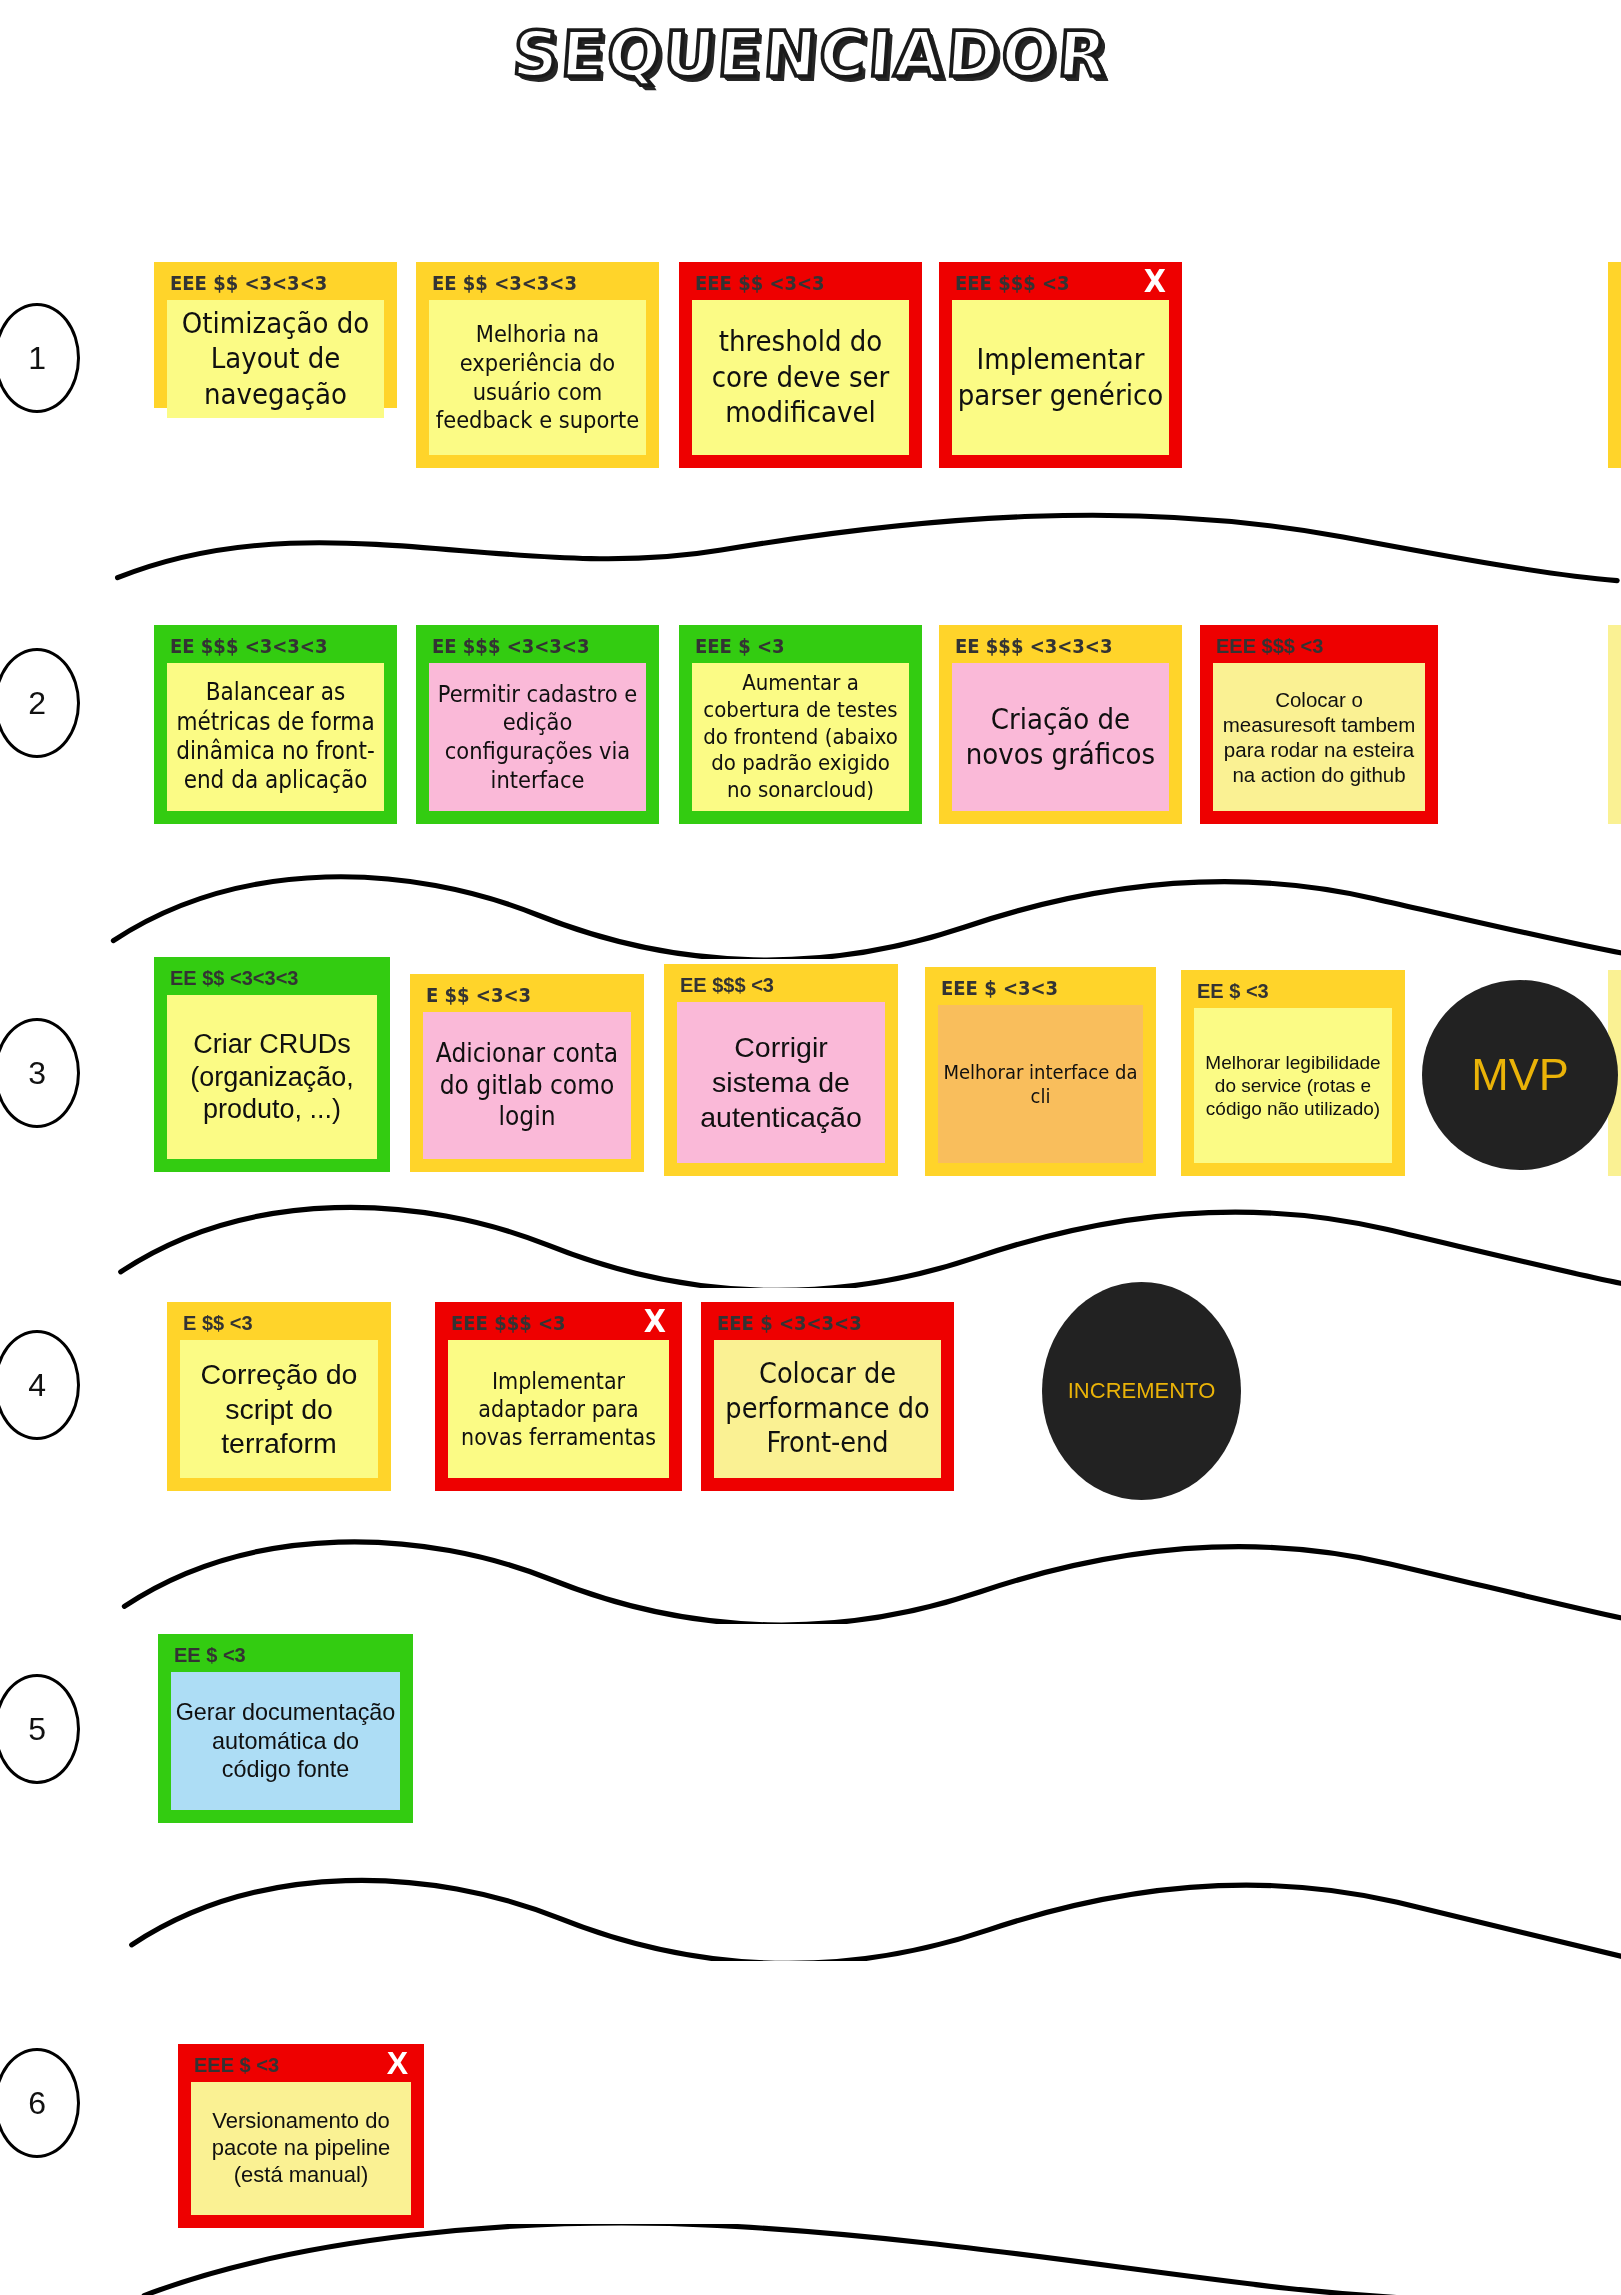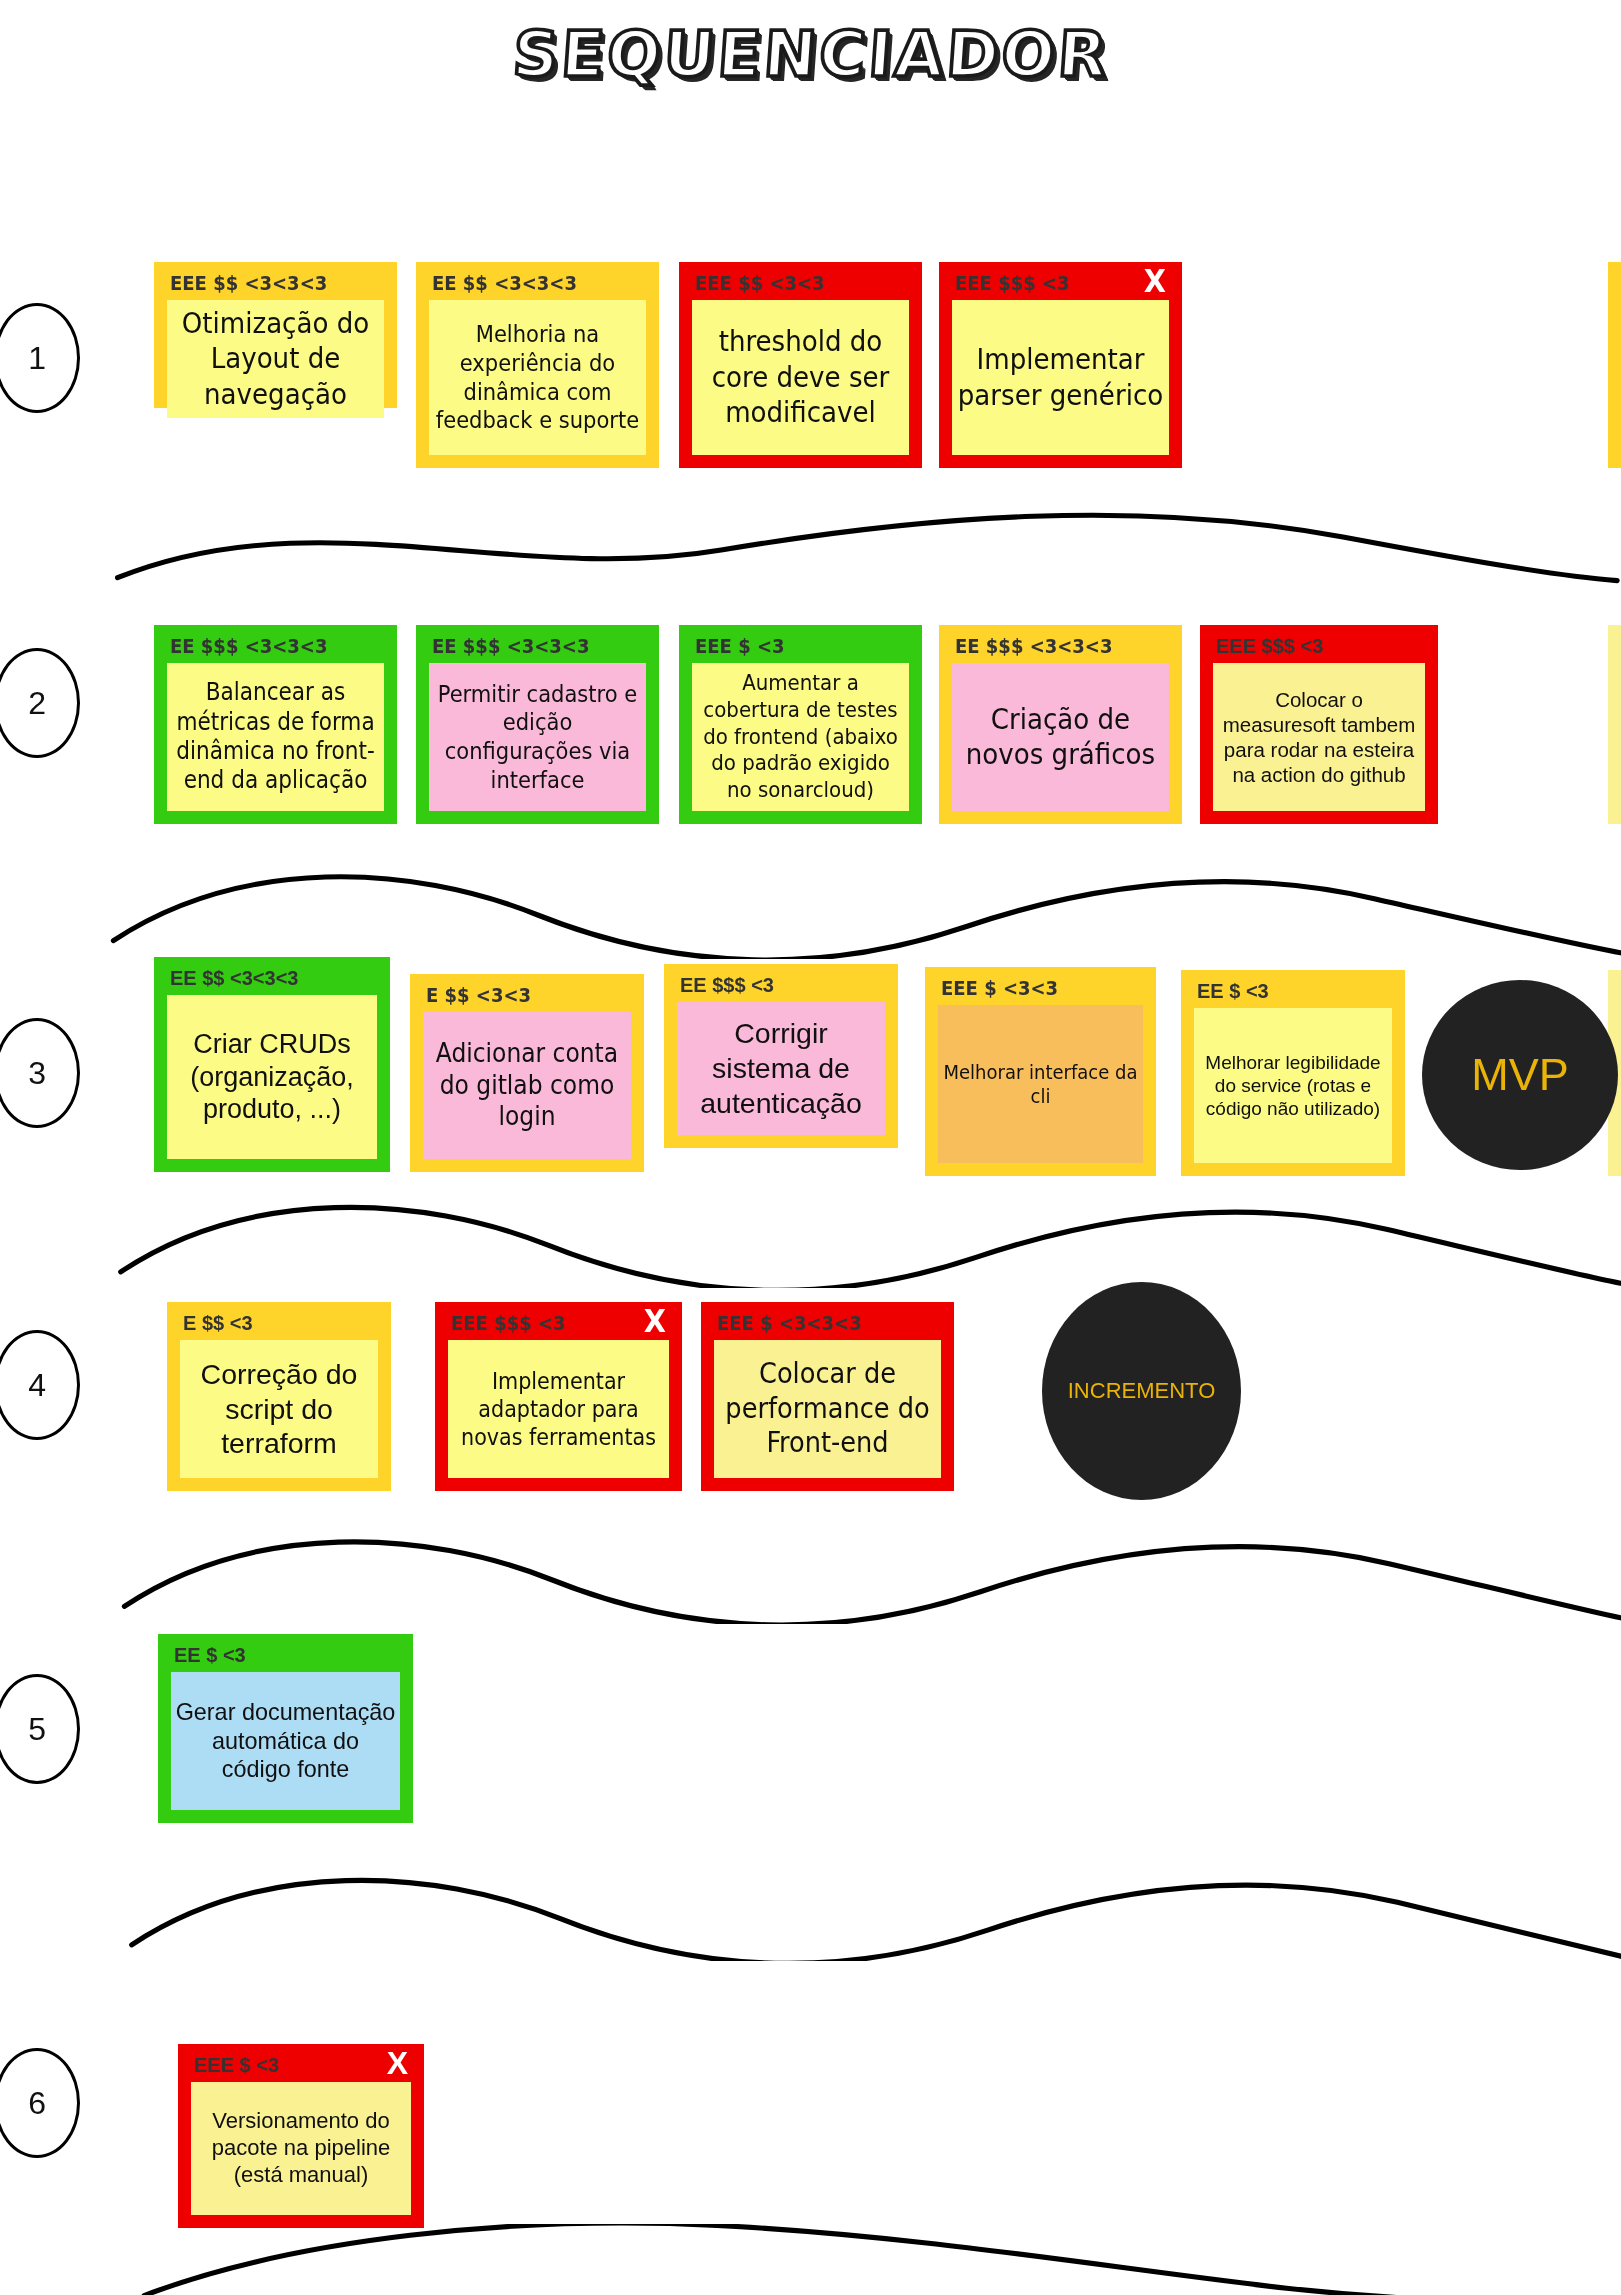--- a/index.html
+++ b/index.html
@@ -169,21 +169,21 @@
     <div class="card-body" style="background:#FBFB85;">
       <span style="font-size:29px;">Otimização do Layout de navegação</span>
     </div>
   </div>
 
   <div class="card f-cond" style="left:416px;top:262px;width:243px;height:206px;background:#FFD42A;">
     <div class="card-head">
       <span class="card-tag">EE $$ &lt;3&lt;3&lt;3</span>
     </div>
     <div class="card-body" style="background:#FBFB85;">
-      <span style="font-size:23.4px;">Melhoria na experiência do dinâmica com feedback e suporte</span>
+      <span style="font-size:23.4px;">Melhoria na experiência do usuário com feedback e suporte</span>
     </div>
   </div>
 
   <div class="card f-cond" style="left:679px;top:262px;width:243px;height:206px;background:#EE0000;">
     <div class="card-head">
       <span class="card-tag">EEE $$ &lt;3&lt;3</span>
     </div>
     <div class="card-body" style="background:#FBFB85;">
       <span style="font-size:29px;">threshold do core deve ser modificavel</span>
     </div>
@@ -259,21 +259,21 @@
 
   <div class="card f-cond" style="left:410px;top:974px;width:234px;height:198px;background:#FFD42A;">
     <div class="card-head">
       <span class="card-tag">E $$ &lt;3&lt;3</span>
     </div>
     <div class="card-body" style="background:#FAB9D8;">
       <span style="font-size:26px;">Adicionar conta do gitlab como login</span>
     </div>
   </div>
 
-  <div class="card f-norm" style="left:664px;top:964px;width:234px;height:184px;background:#FFD42A;">
+  <div class="card f-norm" style="left:664px;top:964px;width:234px;height:212px;background:#FFD42A;">
     <div class="card-head">
       <span class="card-tag">EE $$$ &lt;3</span>
     </div>
     <div class="card-body" style="background:#FAB9D8;">
       <span style="font-size:28.5px;">Corrigir sistema de autenticação</span>
     </div>
   </div>
 
   <div class="card f-cond" style="left:925px;top:967px;width:231px;height:209px;background:#FFD42A;">
     <div class="card-head">

